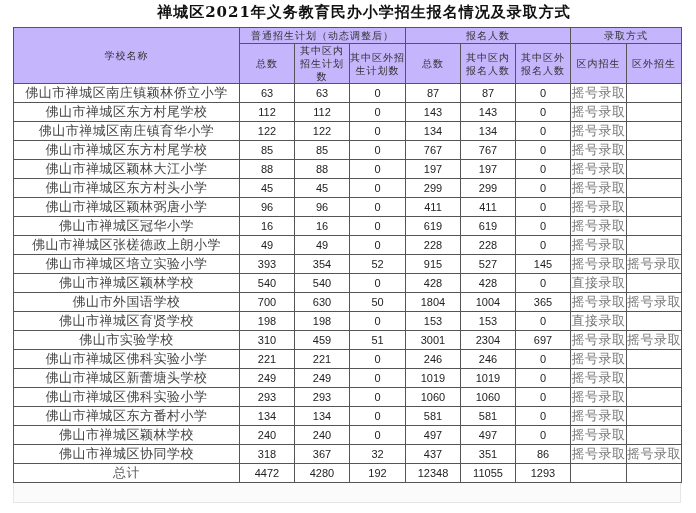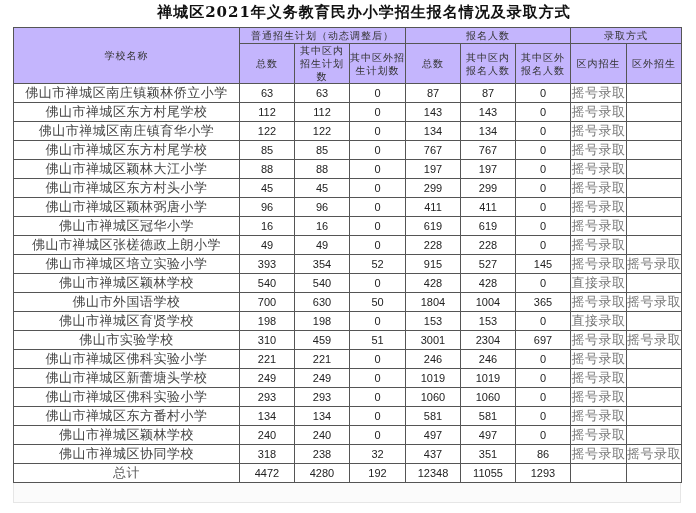--- a/index.html
+++ b/index.html
@@ -280,21 +280,21 @@
         <td class="num">0</td>
         <td class="num">497</td>
         <td class="num">497</td>
         <td class="num">0</td>
         <td class="method">摇号录取</td>
         <td class="method"></td>
       </tr>
       <tr>
         <td class="school">佛山市禅城区协同学校</td>
         <td class="num">318</td>
-        <td class="num">238</td>
+        <td class="num">367</td>
         <td class="num">32</td>
         <td class="num">437</td>
         <td class="num">351</td>
         <td class="num">86</td>
         <td class="method">摇号录取</td>
         <td class="method">摇号录取</td>
       </tr>
       <tr class="total">
         <td class="school">总计</td>
         <td class="num">4472</td>

